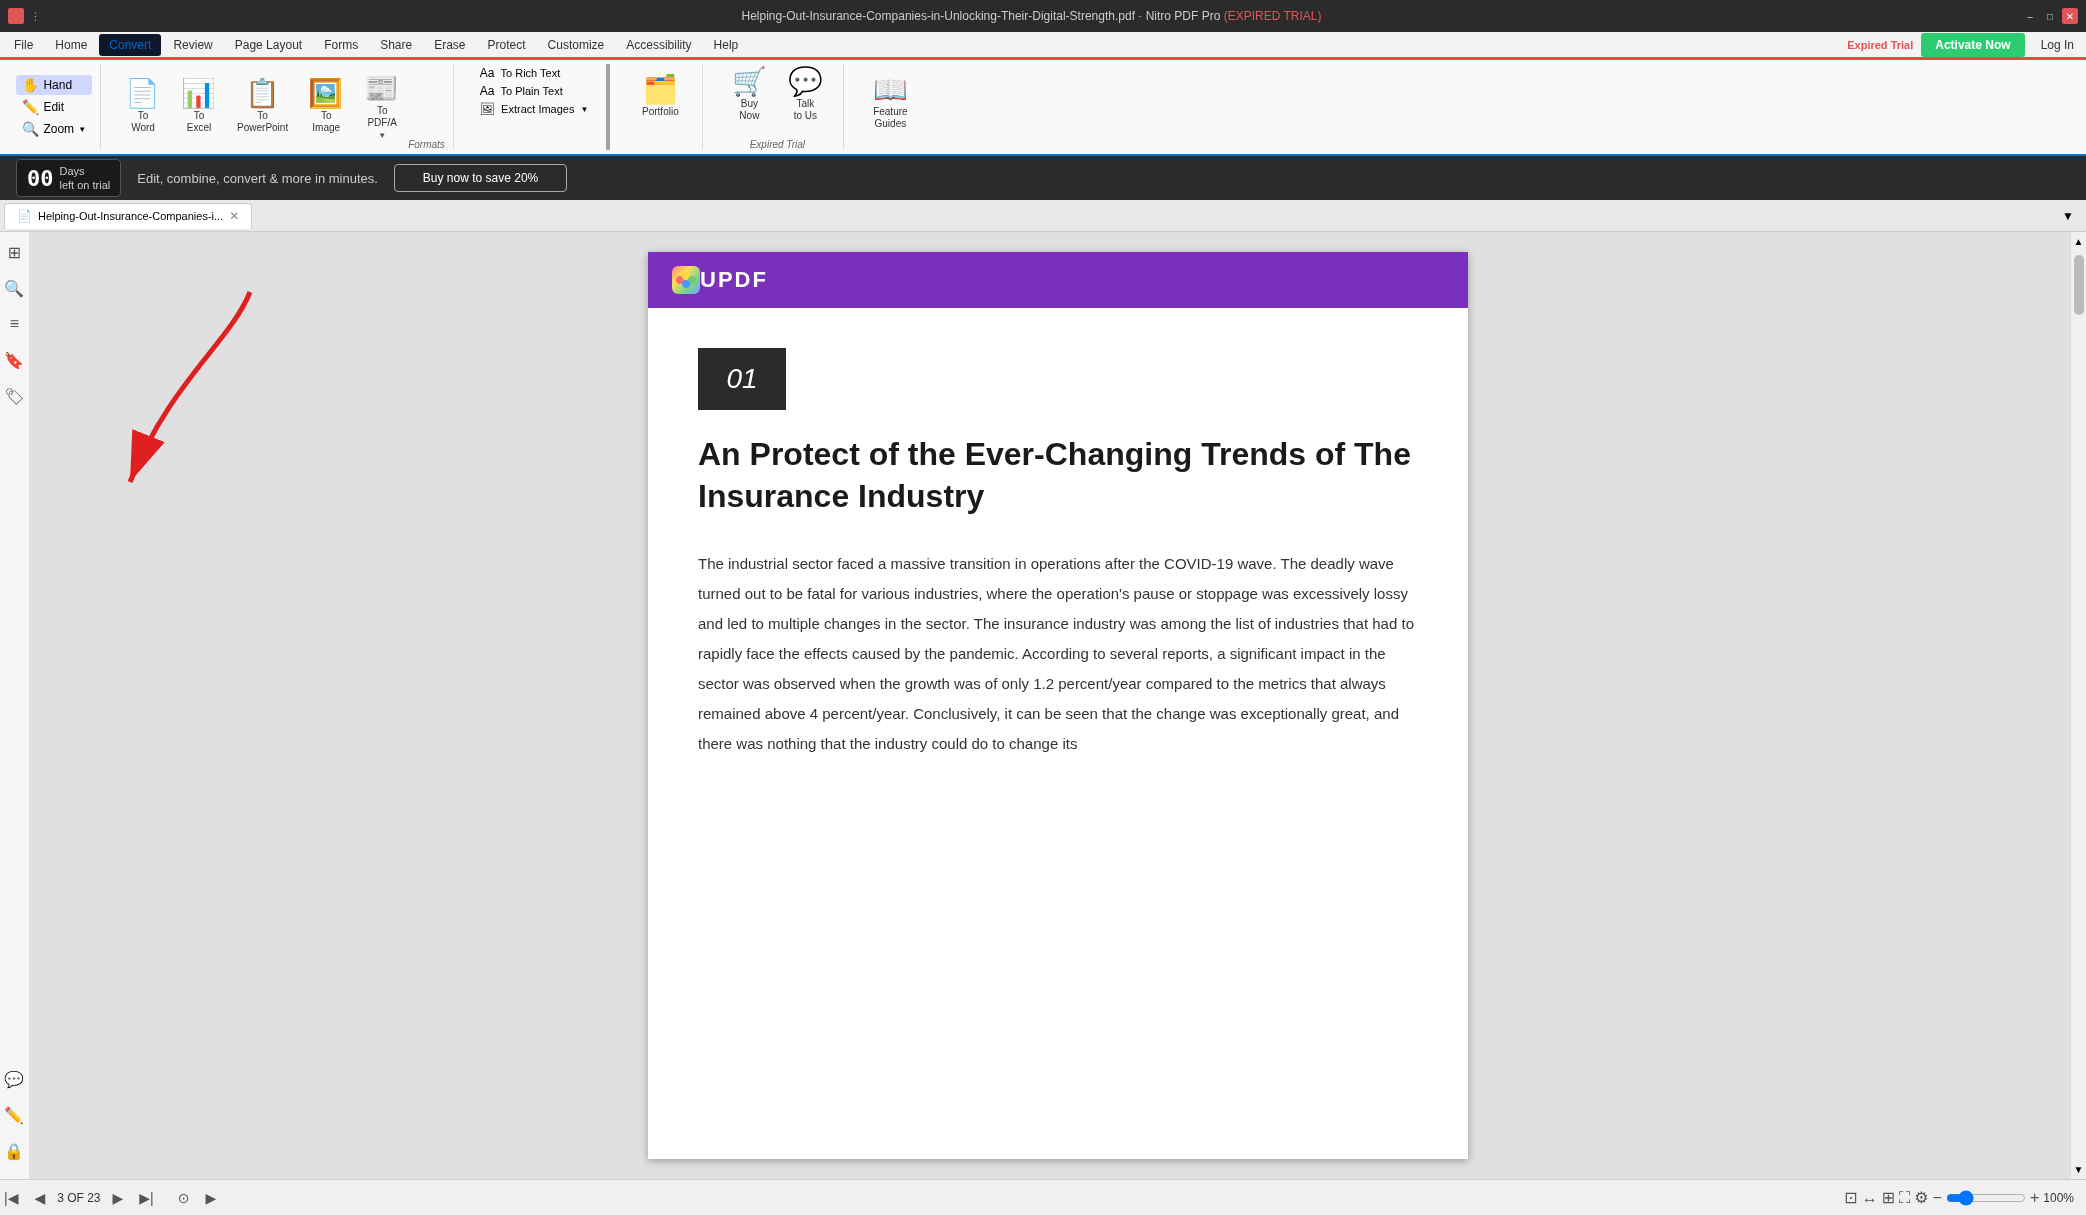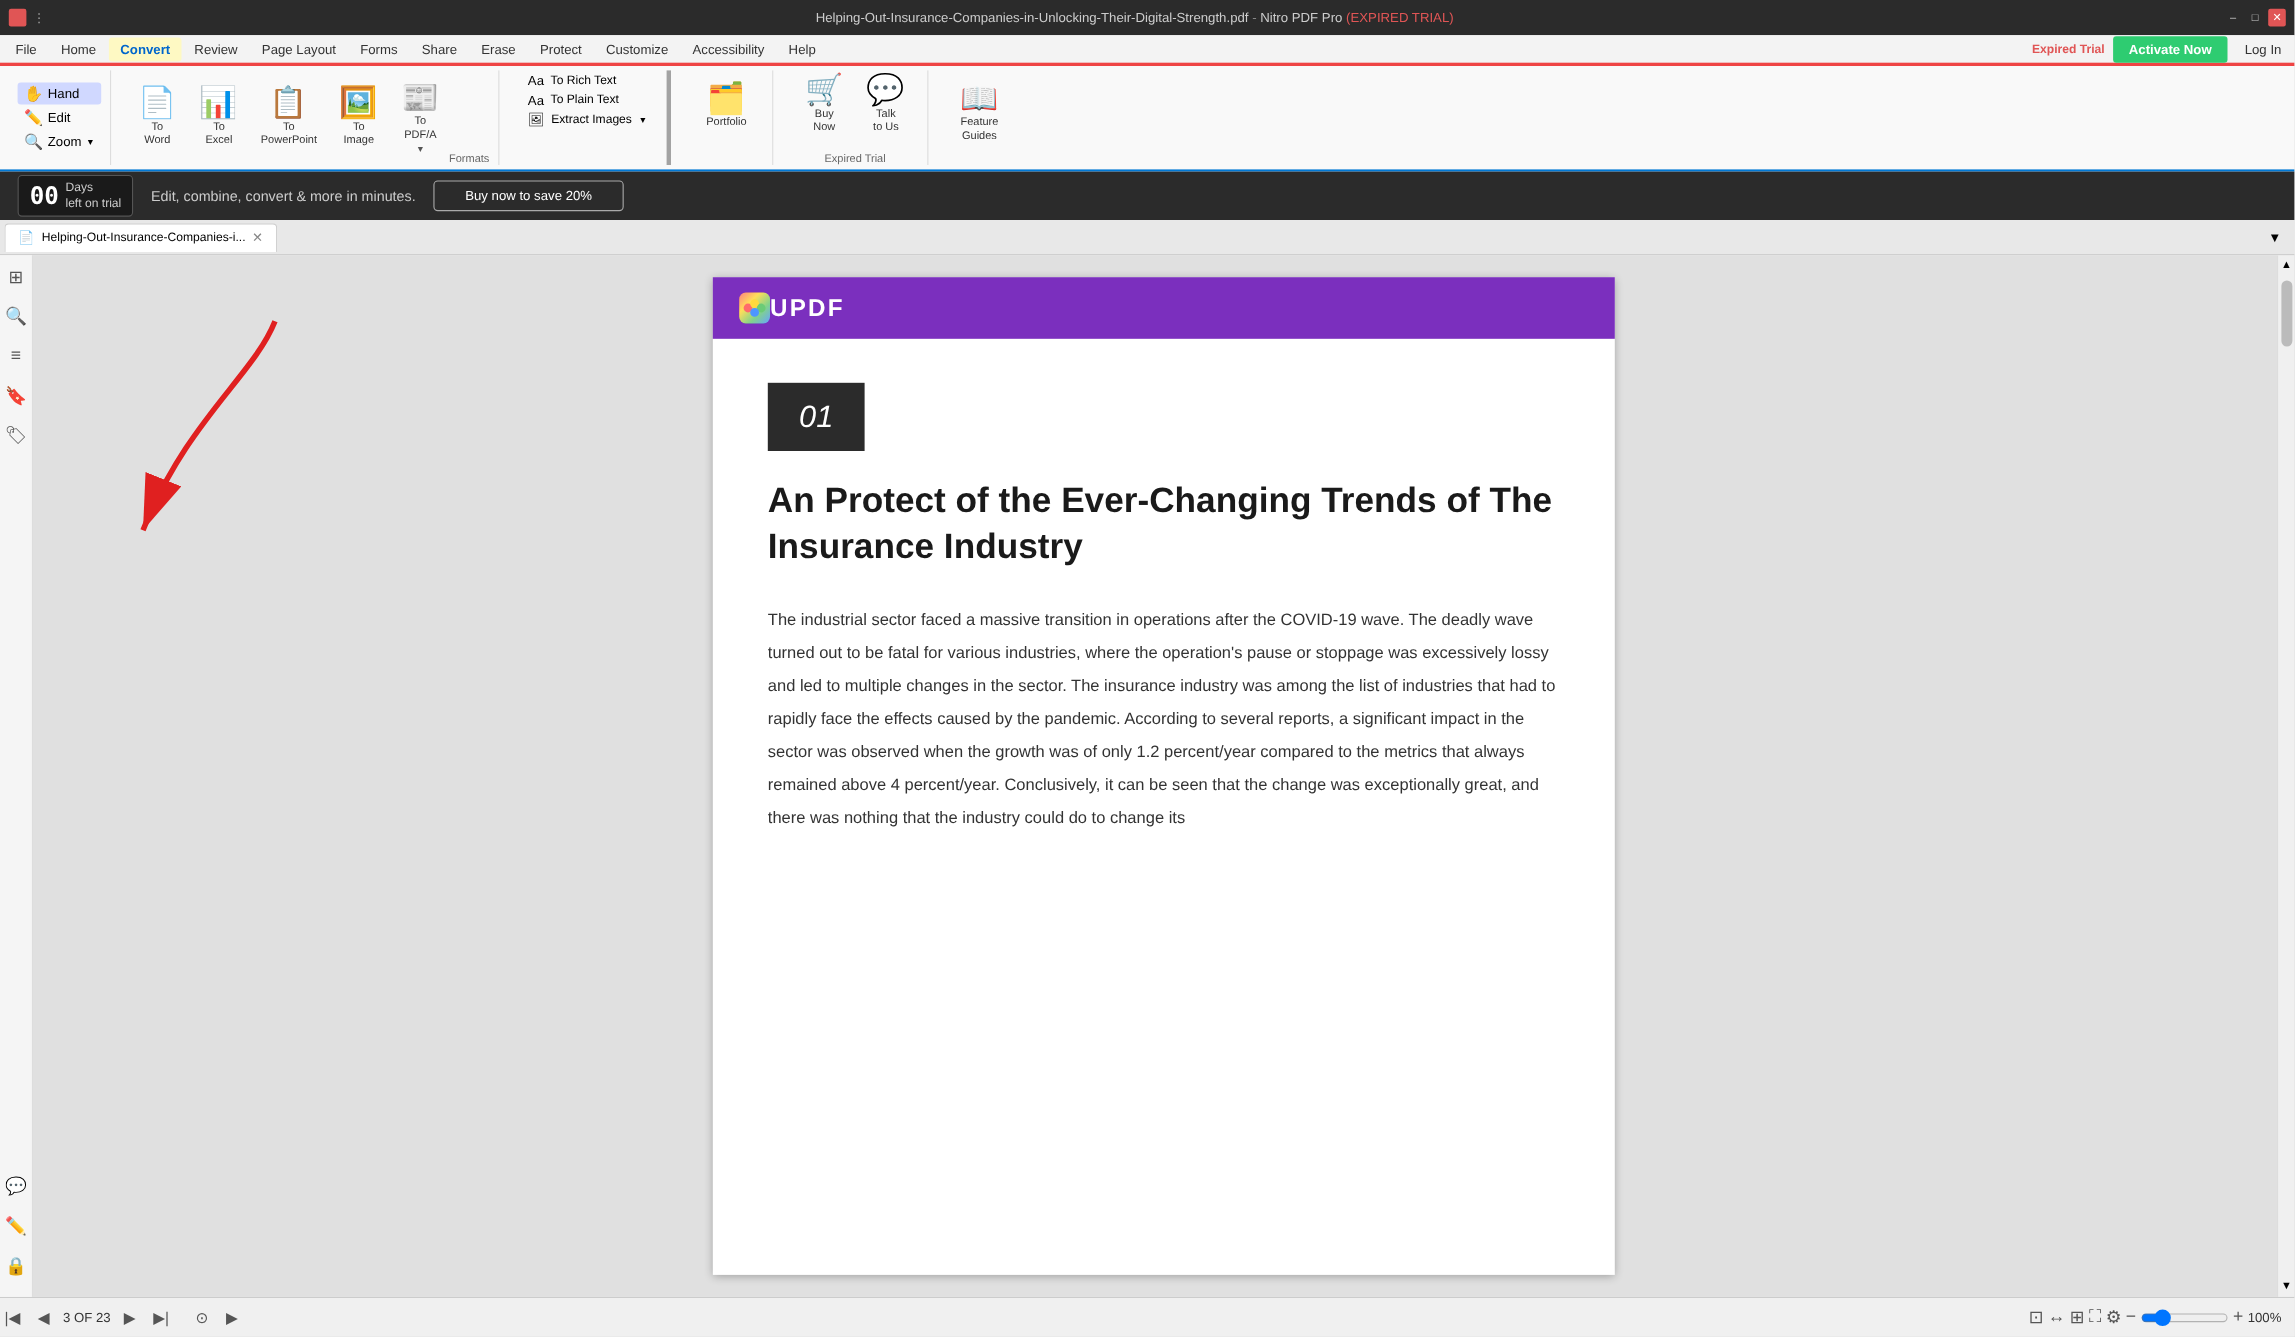--- a/index.html
+++ b/index.html
@@ -32,21 +32,21 @@
       border-bottom: 3px solid #ef4444;
       gap: 2px;
     }
     .menu-item {
       padding: 4px 10px;
       cursor: pointer;
       font-size: 12px;
       color: #333;
       border-radius: 3px;
     }
-    .menu-item.active { background: #fef9c3; color: #0066cc; font-weight: bold; }
+    .menu-item.active { background: #0f172a; color: #0066cc; }
     .menu-bar-right { margin-left: auto; display: flex; align-items: center; gap: 8px; }
     .expired-trial-badge { color: #e05555; font-size: 11px; font-weight: bold; }
     .activate-btn {
       background: #2ecc71;
       color: white;
       border: none;
       padding: 5px 14px;
       border-radius: 3px;
       cursor: pointer;
       font-size: 12px;
@@ -327,20 +327,21 @@
     }
     .ribbon-large-btn .big-icon { font-size: 28px; line-height: 1; }
     .ribbon-large-btn .btn-label { font-size: 10px; text-align: center; line-height: 1.2; color: #333; }
 
     .format-group-label {
       font-size: 10px;
       color: #666;
       text-align: left;
       margin-top: auto;
       padding-top: 2px;
+      font-style: italic;
     }
   </style>
 </head>
 <body>
 
 <div class="title-bar">
   <div class="title-bar-left">
     <div class="app-icon"></div>
     <span style="font-size:11px;color:#aaa;">
       ⋮

